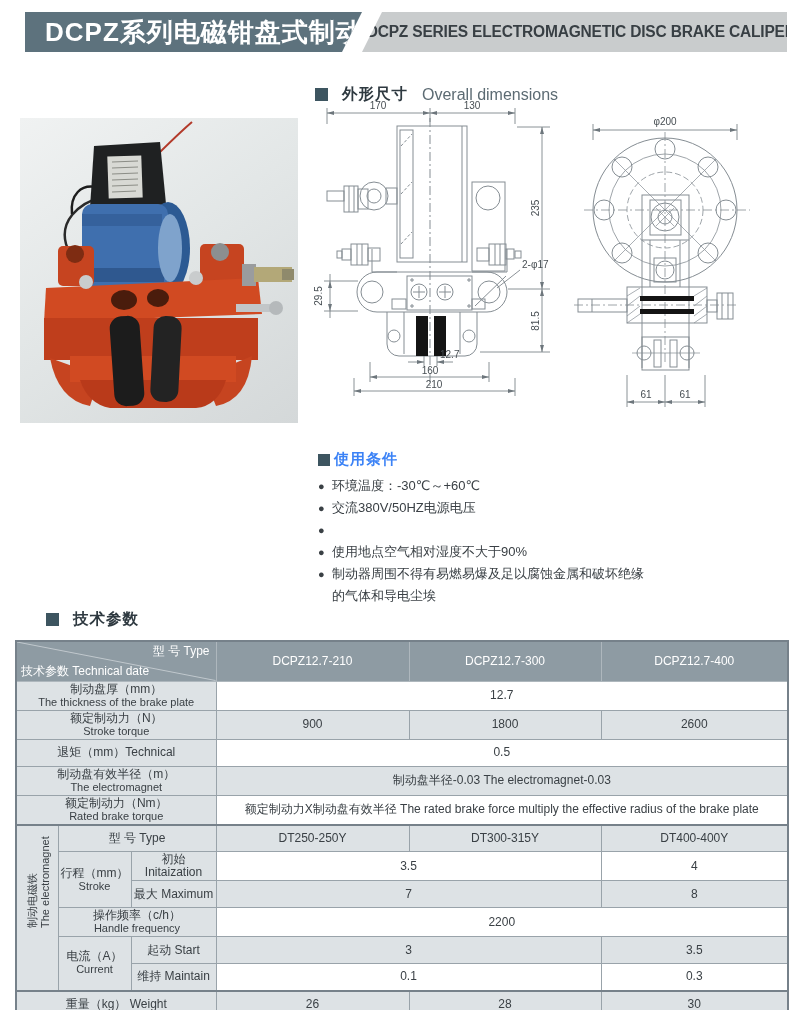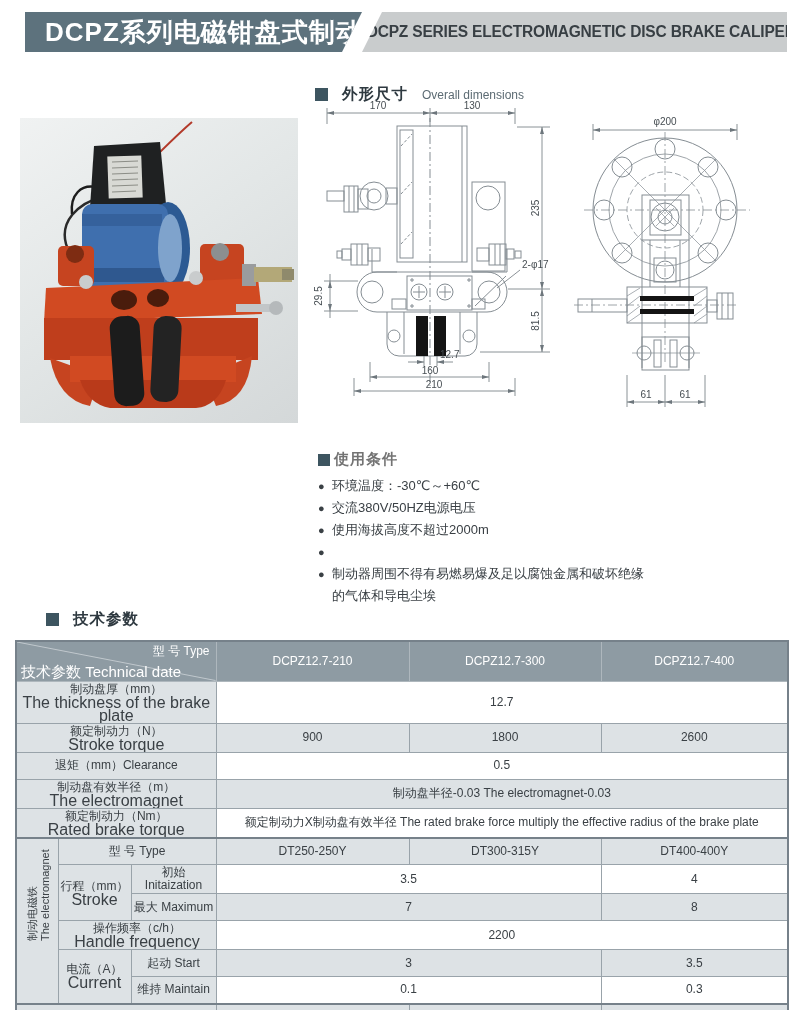--- a/index.html
+++ b/index.html
@@ -25,57 +25,57 @@
     display:flex; align-items:center; justify-content:center; padding-left:14px;
   }
   .band-gray .t {
     color:#383f44; font-size:16px; font-weight:bold; white-space:nowrap;
     transform:scaleX(.97); letter-spacing:-.2px;
   }
   
   .sec-head { position:absolute; display:flex; align-items:center; gap:14px; }
   .sq { width:13px; height:13px; background:#3d5560; display:inline-block; flex:0 0 auto; }
   .sec-zh { font-size:15.5px; font-weight:bold; color:#2e3940; letter-spacing:1px; }
-  .sec-en { font-size:12px; color:#5c6b73; }
+  .sec-en { font-size:16px; color:#5c6b73; }
   
   .photo {
     position:absolute; left:20px; top:118px; width:278px; height:305px;
     background:linear-gradient(145deg,#f0f2f2 0%,#e3e7e7 45%,#d4d8d9 100%);
   }
   
   .draw { position:absolute; }
   .draw svg text { font-family:"Liberation Sans","DejaVu Sans",sans-serif; font-size:10px; fill:#474e53; }
   
   .usage { position:absolute; left:318px; top:450px; width:330px; }
   .usage-title { display:flex; align-items:center; gap:4px; margin-bottom:6px; }
   .usage-title .sq { width:12px; height:12px; }
-  .usage-title .t { font-size:15px; font-weight:bold; color:#737373; letter-spacing:1px;text-align:right; }
+  .usage-title .t { font-size:15px; font-weight:bold; color:#3b82f6; letter-spacing:1px;text-align:right; }
   .usage li { list-style:none; display:flex; font-size:13px; line-height:22px; color:#3a4045; }
   .usage li .dot { flex:0 0 14px; font-size:11px; }
   
   .params-table {
     position:absolute; left:15px; top:640px; width:772px;
     border-collapse:collapse; table-layout:fixed;
     border:2px solid #76818a;
   }
   .params-table td {
     border:1px solid #99a3aa; text-align:center; vertical-align:middle;
     font-size:12px; color:#3a4045; padding:1px 2px; line-height:13px;
     background:#ffffff; overflow:hidden;
   }
-  .params-table .en { font-size:16px; }
+  .params-table .en { font-size:11px; }
   .params-table tr.hdr td { background:#8e9ba3; color:#ffffff; border-color:#aeb7bd; height:40px; }
   .params-table td.lbl { background:#dde2e5; }
   .params-table tr.gray td.val { background:#dde2e5; }
   .params-table tr { height:27px; }
   .params-table tr.sep td { border-top:2px solid #76818a; }
   .corner { position:relative; padding:0; }
   .corner svg { position:absolute; left:0; top:0; width:100%; height:100%; }
   .corner .tr { position:absolute; right:6px; top:3px; font-size:12px; }
-  .corner .bl { position:absolute; left:4px; bottom:3px; font-size:15px; }
+  .corner .bl { position:absolute; left:4px; bottom:3px; font-size:12px; }
   .vcell { padding:0; }
   .vcell .inner {
     transform:rotate(-90deg); white-space:nowrap; width:40px;
     font-size:11px; line-height:13px; color:#3a4045; text-align:center;
   }
 </style>
 </head>
 <body>
 
 <div class="band-dark">
@@ -359,24 +359,24 @@
     <li>
       <span class="dot">●</span>
       <span>环境温度：-30℃～+60℃</span>
       </li>
     <li>
       <span class="dot">●</span>
       <span>交流380V/50HZ电源电压</span>
       </li>
     <li>
       <span class="dot">●</span>
-      <span>使用海拔高度不超过2000m</span>
       </li>
     <li>
       <span class="dot">●</span>
+      <span>使用地点空气相对湿度不大于90%</span>
       </li>
     <li>
       <span class="dot">●</span>
       <span>制动器周围不得有易燃易爆及足以腐蚀金属和破坏绝缘的气体和导电尘埃</span>
       </li>
   </ul>
 </div>
 
 <div class="sec-head" style="left:20px; top:609px;padding-left:26px;">
   <span class="sq"></span>
@@ -419,21 +419,21 @@
     <td colspan="3" class="lbl">
       <div>额定制动力（N）</div>
           <div class="en">Stroke torque</div>
     </td>
     <td class="val">900</td>
     <td class="val">1800</td>
     <td class="val">2600</td>
   </tr>
 
   <tr>
-    <td colspan="3" class="lbl">退矩（mm）Clearance</td>
+    <td colspan="3" class="lbl">退矩（mm）Technical</td>
     <td colspan="3" class="val">0.5</td>
   </tr>
 
   <tr class="gray">
     <td colspan="3" class="lbl">
       <div>制动盘有效半径（m）</div>
           <div class="en">The electromagnet</div>
     </td>
     <td colspan="3" class="val">制动盘半径-0.03  The electromagnet-0.03</td>
   </tr>

